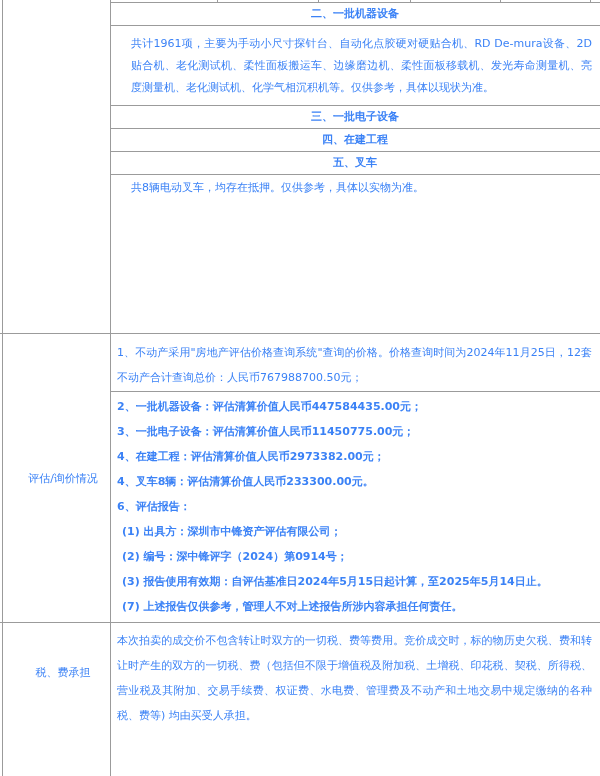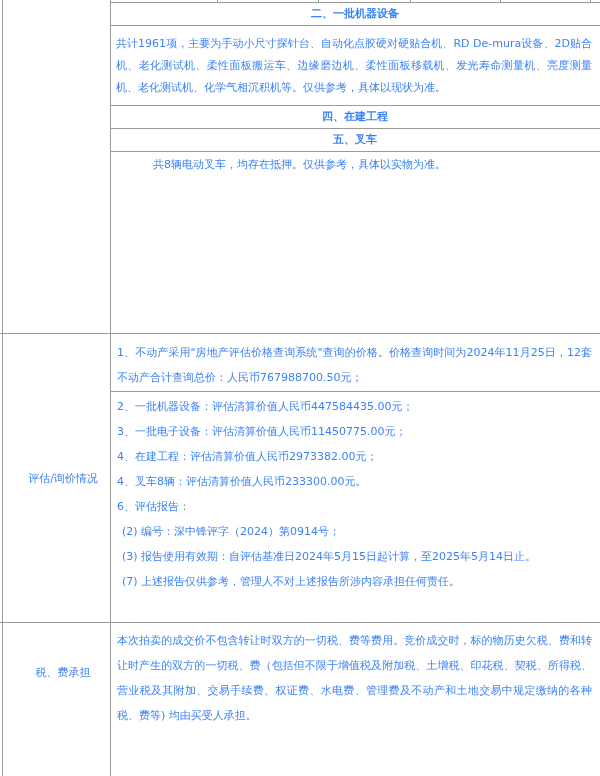--- a/index.html
+++ b/index.html
@@ -32,28 +32,28 @@
   }
   .con { flex: 1 1 auto; min-width: 0; }
   
   .sub { border-bottom: 1px solid #9b9b9b; }
   .sub.noline { border-bottom: none; }
   .sliver { height: 3px; }
   .sec-heading {
     height: 23px; line-height: 22px;
     font-weight: bold; text-align: center;
   }
-  .para { text-align: justify; padding-left: 6px; padding-right: 8px; }
+  .para { text-align: justify; padding-left: 21px; padding-right: 8px; }
   .p-3a { height: 80px; line-height: 22px; padding-top: 7px; }
   .p-2  { height: 49px; line-height: 22px; padding-top: 2px; }
   .p-3b { height: 83px; line-height: 23px; padding-top: 7px; }
-  .p-1  { height: 26px; line-height: 22px; padding-top: 2px; margin-left: 37px; }
+  .p-1  { height: 26px; line-height: 22px; padding-top: 2px; }
   .val-intro { height: 58px; line-height: 25px; padding: 6px 8px 0 7px; text-align: justify; }
   .val-items { height: 230px; padding: 2px 8px 0 7px; }
-  .val-item  { line-height: 25px; text-align: justify; }
+  .val-item  { line-height: 25px; text-align: justify; font-weight: bold; }
   .val-item.indent { padding-left: 5px; }
   .occ-con { display: flex; align-items: center; padding-left: 7px; }
   .tax-para { line-height: 25px; padding: 5px 8px 0 7px; text-align: justify; }
 </style>
 </head>
 <body>
 
 <div class="page">
 
   <div class="vline outer"></div>
@@ -66,38 +66,40 @@
   <span class="tick" style="left:590px"></span>
 
   <div class="trow hborder" style="height:334px">
     <div class="lab"></div>
     <div class="con">
       <div class="sub sliver"></div>
 
       <div class="sub sec-heading">二、一批机器设备</div>
       <div class="sub para p-3a">共计1961项，主要为手动小尺寸探针台、自动化点胶硬对硬贴合机、RD De-mura设备、2D贴合机、老化测试机、柔性面板搬运车、边缘磨边机、柔性面板移载机、发光寿命测量机、亮度测量机、老化测试机、化学气相沉积机等。仅供参考，具体以现状为准。</div>
 
+      <div class="sub sec-heading">三、一批电子设备</div>
 
       <div class="sub sec-heading">四、在建工程</div>
 
       <div class="sub sec-heading">五、叉车</div>
       <div class="sub noline para p-1">共8辆电动叉车，均存在抵押。仅供参考，具体以实物为准。</div>
     </div>
   </div>
 
   <div class="trow hborder" style="height:289px">
     <div class="lab">评估/询价情况</div>
     <div class="con">
       <div class="sub val-intro">1、不动产采用"房地产评估价格查询系统"查询的价格。价格查询时间为2024年11月25日，12套不动产合计查询总价：人民币767988700.50元；</div>
       <div class="sub noline val-items">
         <div class="val-item">2、一批机器设备：评估清算价值人民币447584435.00元；</div>
         <div class="val-item">3、一批电子设备：评估清算价值人民币11450775.00元；</div>
         <div class="val-item">4、在建工程：评估清算价值人民币2973382.00元；</div>
         <div class="val-item">4、叉车8辆：评估清算价值人民币233300.00元。</div>
         <div class="val-item">6、评估报告：</div>
+        <div class="val-item indent">(1) 出具方：深圳市中锋资产评估有限公司；</div>
         <div class="val-item indent">(2) 编号：深中锋评字（2024）第0914号；</div>
         <div class="val-item indent">(3) 报告使用有效期：自评估基准日2024年5月15日起计算，至2025年5月14日止。</div>
         <div class="val-item indent">(7) 上述报告仅供参考，管理人不对上述报告所涉内容承担任何责任。</div>
       </div>
     </div>
   </div>
 
 
   <div class="trow" style="height:99px">
     <div class="lab">税、费承担</div>

